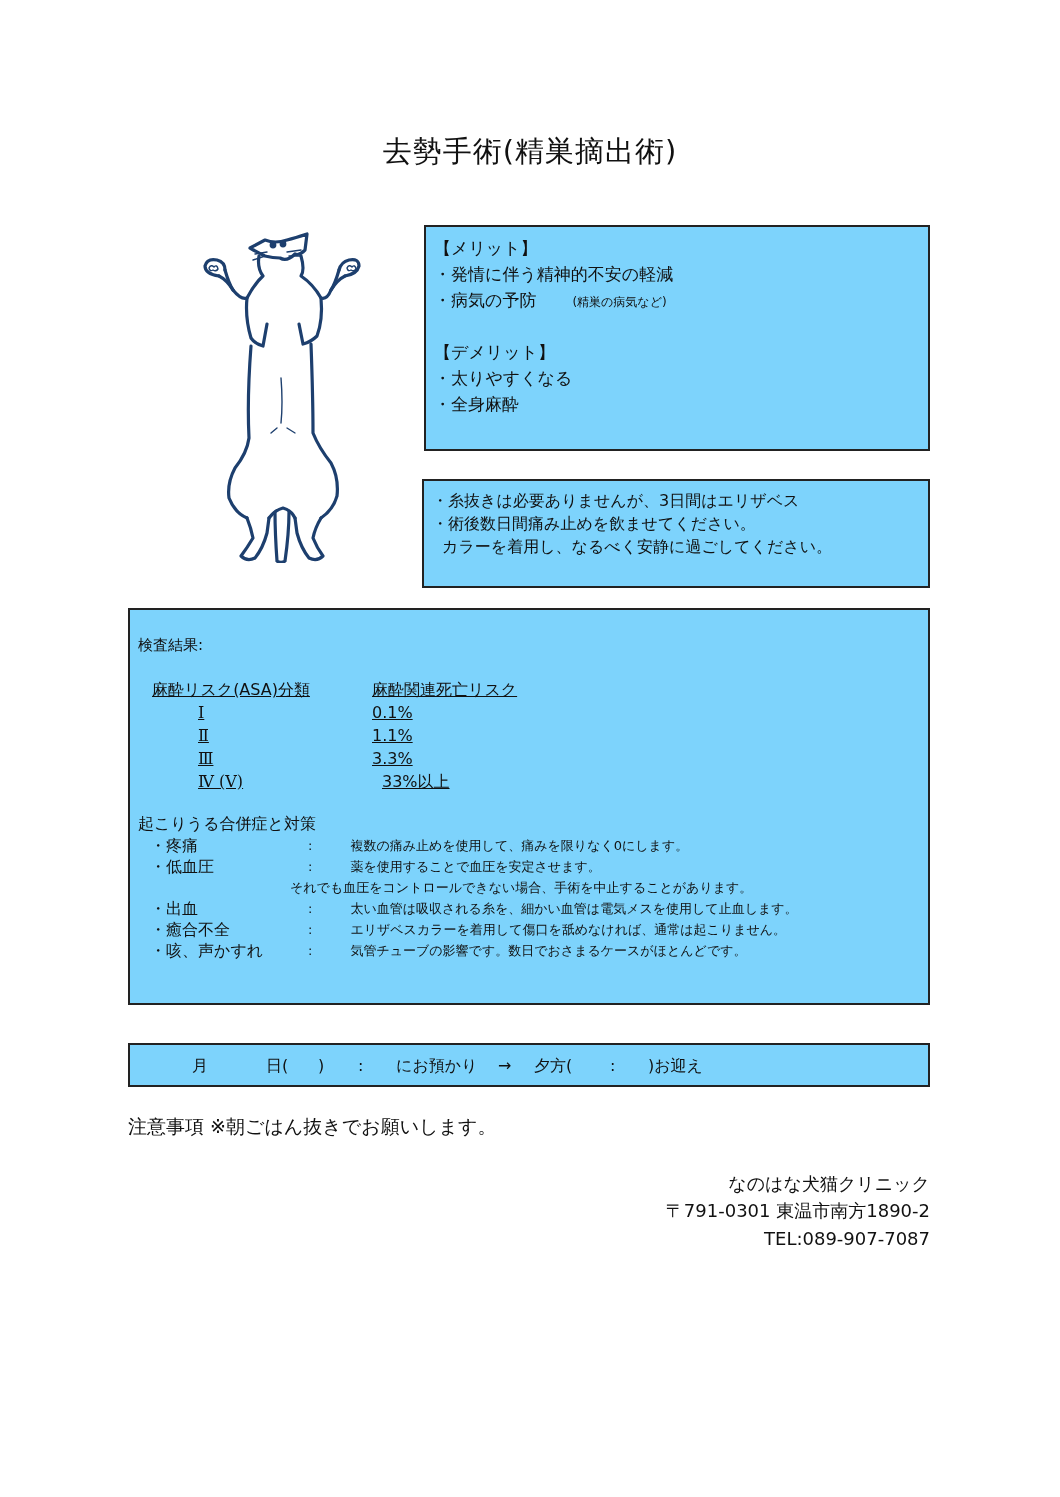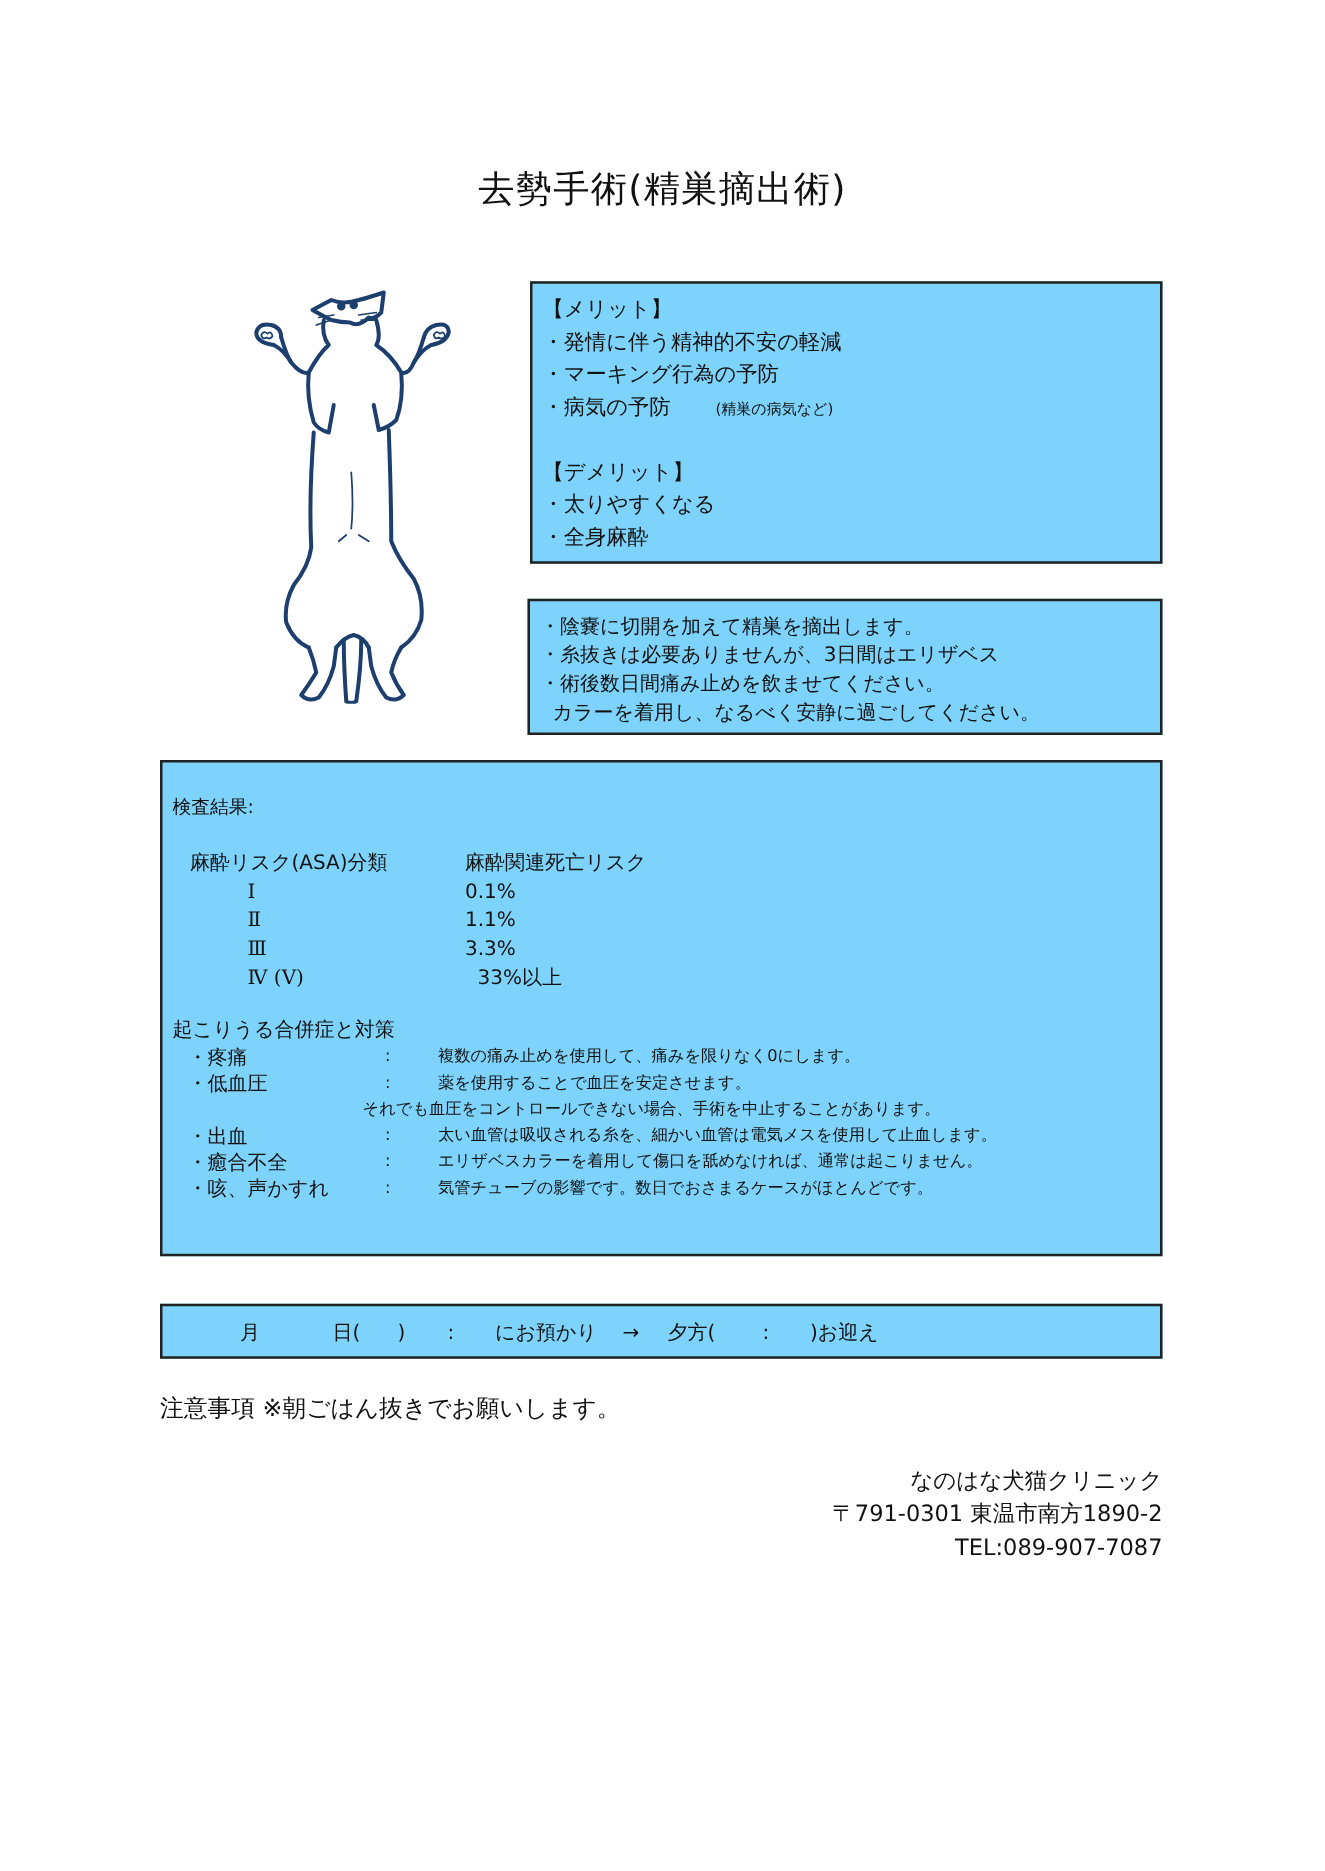--- a/index.html
+++ b/index.html
@@ -19,21 +19,21 @@
     .merit-box .line { font-size: 17px; line-height: 26px; height: 26px; white-space: nowrap; }
     .merit-box .small { font-size: 12px; padding-left: 36px; }
     .merit-box .gap { height: 26px; }
 
     .proc-box { left: 422px; top: 479px; width: 508px; height: 109px; padding: 8px 0 0 8px; }
     .proc-box .line { font-size: 16px; line-height: 23px; height: 23px; white-space: nowrap; }
     .proc-box .indent { padding-left: 10px; }
 
     .result-box { left: 128px; top: 608px; width: 802px; height: 397px; padding: 25px 0 0 8px; }
     .result-box .heading { font-size: 15px; line-height: 20px; }
-    .asa { margin-top: 23px; margin-left: 14px; font-size: 16px; }
+    .asa { margin-top: 23px; margin-left: 14px; font-size: 16px; text-decoration: underline; }
     .asa-row { display: flex; height: 23px; line-height: 23px; white-space: nowrap; }
     .asa-row .c1 { width: 220px; }
     .asa-row .c2 { }
     .asa-row.data .c1 { padding-left: 46px; font-family: "DejaVu Serif", "Liberation Serif", serif; }
     .asa-row.data .c2 { padding-left: 0; }
     .asa-row.data .c2.shift { padding-left: 10px; }
 
     .comp-head { margin-top: 20px; font-size: 16px; line-height: 22px; }
     .comp { margin-left: 12px; }
     .comp-row { display: flex; height: 21px; line-height: 21px; white-space: nowrap; gap: 28px; }
@@ -82,30 +82,28 @@
   <path d="M52 290 Q56 300 58 310 Q52 320 46 328 Q52 334 60 330 Q68 320 72 305 L74 290"></path>
   <path d="M126 290 Q120 300 118 310 Q122 320 128 328 Q122 334 114 330 Q106 320 102 305 L100 290"></path>
 
   <path d="M74 290 Q80 282 88 280 Q96 282 100 290"></path>
   <path d="M80 284 Q80 305 82 333 M94 284 Q94 305 90 333 M82 333 Q86 336 90 333"></path>
 </svg>
 
 <div class="box merit-box">
   <div class="line">【メリット】</div>
   <div class="line">・発情に伴う精神的不安の軽減</div>
-  <div class="line">・マーキング行為の予防</div>
   <div class="line"><span>・病気の予防</span><span class="small">(精巣の病気など)</span></div>
   <div class="gap"></div>
   <div class="line">【デメリット】</div>
   <div class="line">・太りやすくなる</div>
   <div class="line">・全身麻酔</div>
 </div>
 
 <div class="box proc-box">
-  <div class="line">・陰嚢に切開を加えて精巣を摘出します。</div>
   <div class="line">・糸抜きは必要ありませんが、3日間はエリザベス</div>
   <div class="line">・術後数日間痛み止めを飲ませてください。</div>
   <div class="line indent">カラーを着用し、なるべく安静に過ごしてください。</div>
 </div>
 
 <div class="box result-box">
   <div class="heading">検査結果:</div>
 
   <div class="asa">
     <div class="asa-row">

